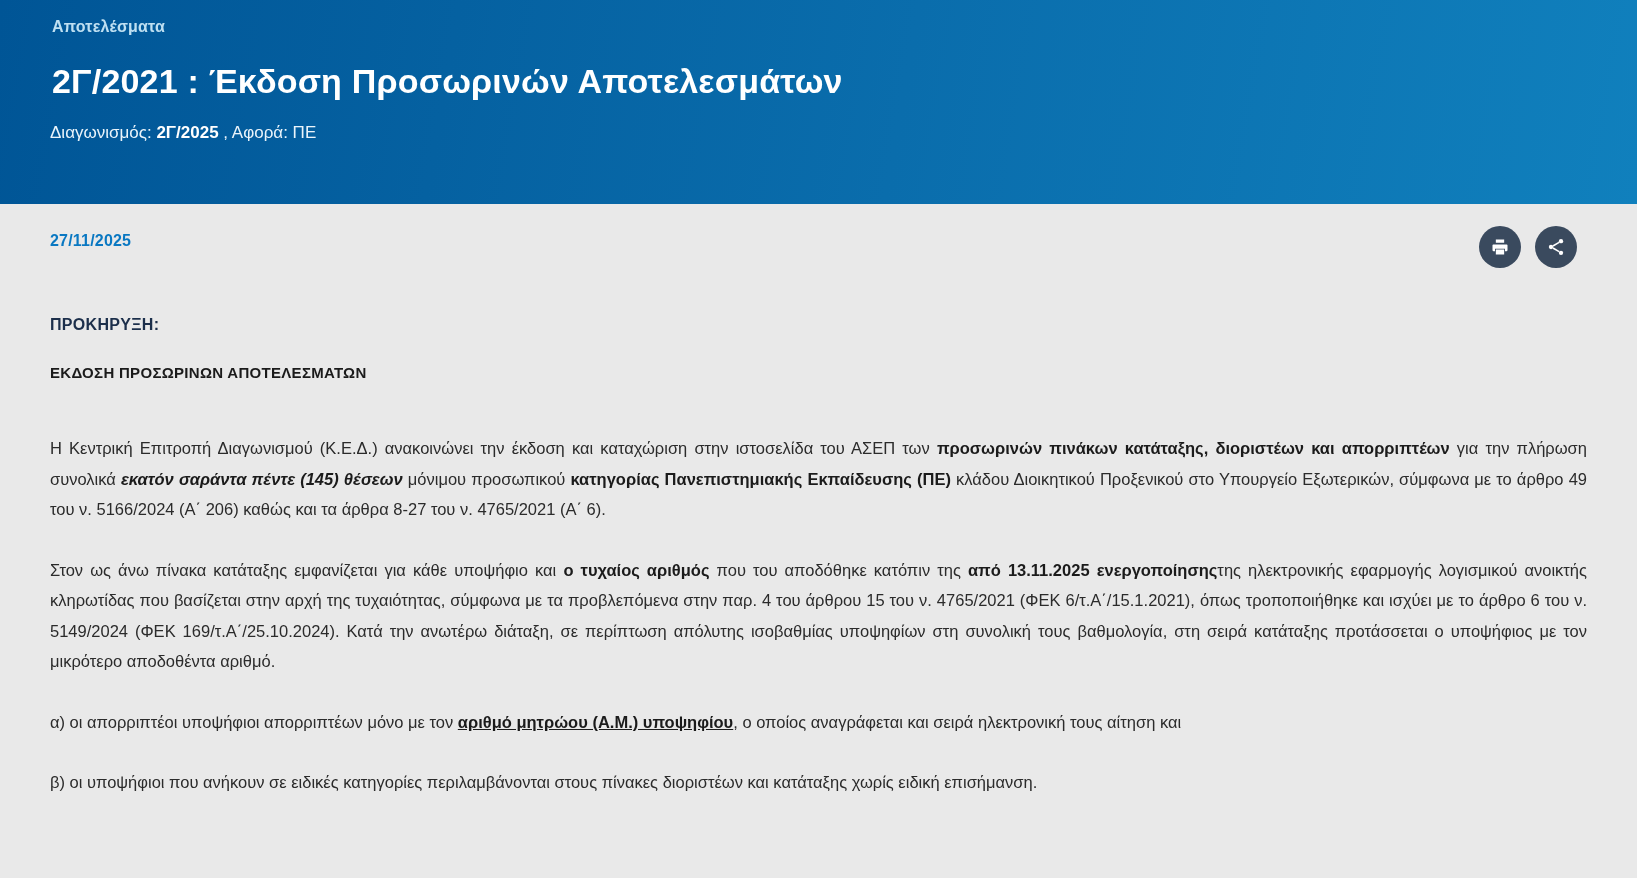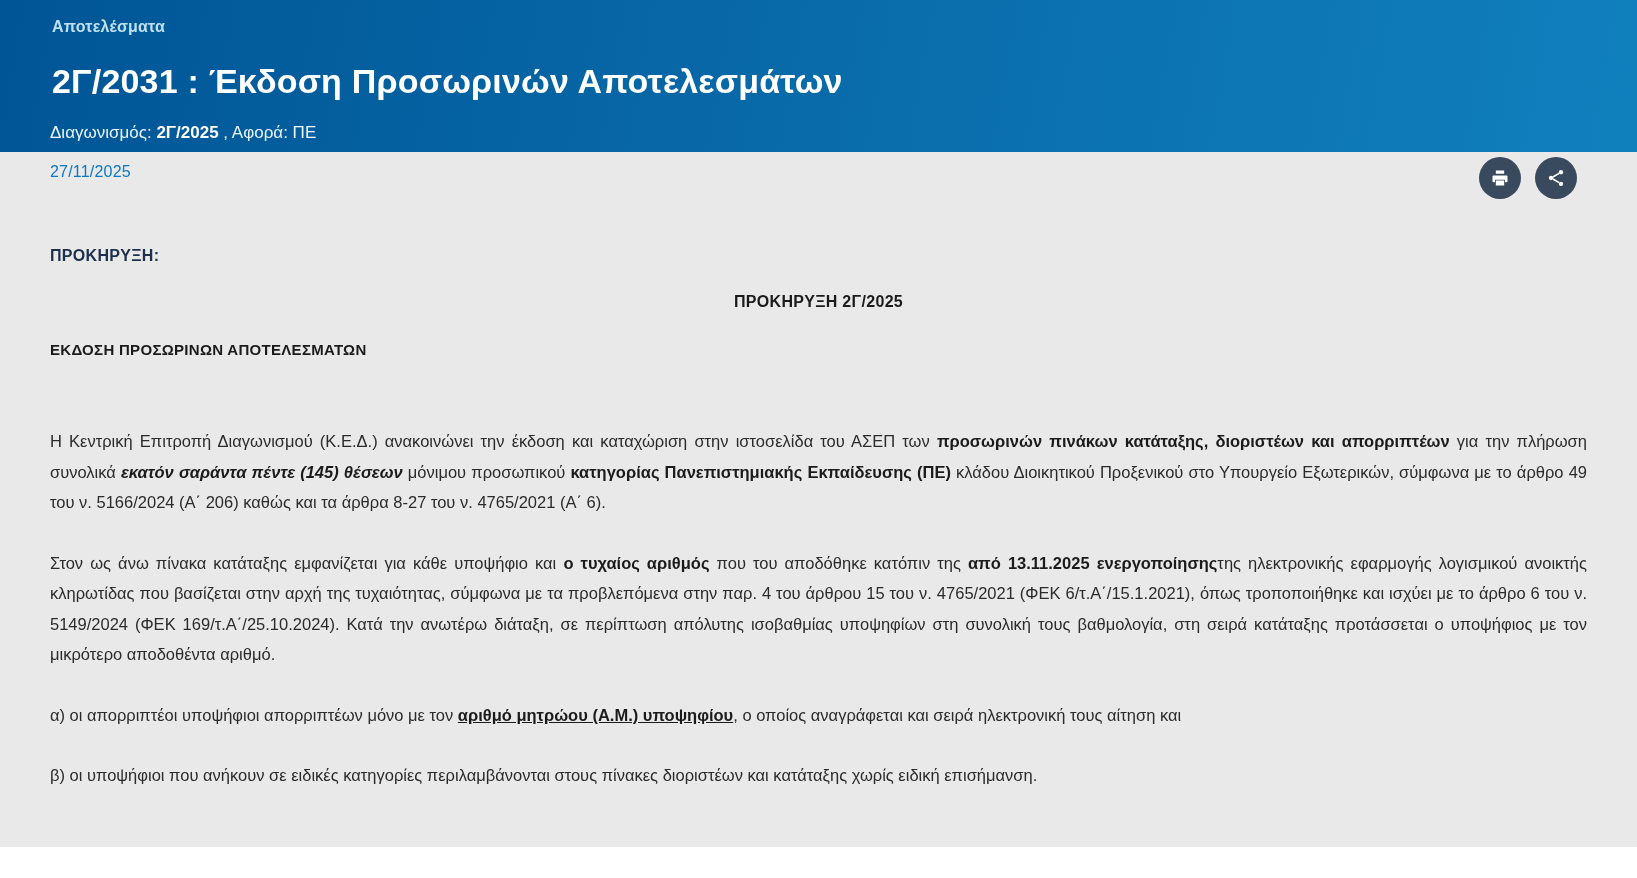--- a/index.html
+++ b/index.html
@@ -12,21 +12,21 @@
     width: 1637px;
     min-height: 878px;
     font-family: "Liberation Sans", sans-serif;
     color: #333333;
     overflow: hidden;
   }
 
   
   .hero {
     width: 100%;
-    height: 152px;
+    height: 204px;
     background: linear-gradient(100deg, #005596 0%, #0a6dac 55%, #1080bd 100%);
     padding: 14px 50px 0 50px;
     position: relative;
   }
   .hero-kicker {
     color: #bfe0f2;
     font-size: 16px;
     font-weight: bold;
     letter-spacing: 0.2px;
     margin: 4px 0 0 2px;
@@ -51,21 +51,22 @@
     background: #e9e9e9;
     width: 100%;
     min-height: 688px;
     padding: 0 50px 40px 50px;
     position: relative;
   }
   .toprow {
     display: flex;
     align-items: flex-start;
     justify-content: space-between;
-    padding-top: 11px;
+    padding-top: 28px;
+    font-weight: bold;
   }
   .date {
     color: #0a78c2;
     font-size: 16px;
     letter-spacing: 0.2px;
   }
   .actions {
     display: flex;
     gap: 14px;
     margin-top: -6px;
@@ -109,31 +110,31 @@
     letter-spacing: 0.3px;
   }
 
   .para {
     font-size: 16.5px;
     line-height: 1.85;
     color: #2b2b2b;
     text-align: justify;
     margin-top: 30px;
   }
-  .para.first { margin-top: 68px; }
+  .para.first { margin-top: 52px; }
   .para b { font-weight: bold; color: #1b1b1b; }
   .para u { text-decoration: underline; }
   .para .bi { font-weight: bold; font-style: italic; color: #1b1b1b; }
 </style>
 </head>
 <body>
 
 <header class="hero">
   <div class="hero-kicker">Αποτελέσματα</div>
-  <h1 class="hero-title">2Γ/2031 : Έκδοση Προσωρινών Αποτελεσμάτων</h1>
+  <h1 class="hero-title">2Γ/2021 : Έκδοση Προσωρινών Αποτελεσμάτων</h1>
   <div class="hero-sub">
     <span>Διαγωνισμός: </span><b>2Γ/2025</b><span> , Αφορά: ΠΕ</span>
   </div>
 </header>
 
 <main class="page">
 
   <div class="toprow">
     <div class="date">27/11/2025</div>
 
@@ -154,21 +155,20 @@
             <line x1="8.3" y1="10.8" x2="15.7" y2="6.4"></line>
             <line x1="8.3" y1="13.2" x2="15.7" y2="17.6"></line>
           </svg>
         </span>
       </button>
     </div>
   </div>
 
   <div class="announce-label">ΠΡΟΚΗΡΥΞΗ:</div>
 
-  <div class="doc-title">ΠΡΟΚΗΡΥΞΗ 2Γ/2025</div>
   <div class="doc-subtitle">ΕΚΔΟΣΗ ΠΡΟΣΩΡΙΝΩΝ ΑΠΟΤΕΛΕΣΜΑΤΩΝ</div>
 
   <p class="para first">
     <span>Η Κεντρική Επιτροπή Διαγωνισμού (Κ.Ε.Δ.) ανακοινώνει την έκδοση και καταχώριση στην ιστοσελίδα του ΑΣΕΠ των </span><b>προσωρινών πινάκων κατάταξης, διοριστέων και απορριπτέων</b><span>  για την πλήρωση συνολικά </span><b class="bi">εκατόν σαράντα πέντε (145) θέσεων</b><span> μόνιμου προσωπικού </span><b>κατηγορίας Πανεπιστημιακής Εκπαίδευσης (ΠΕ)</b><span> κλάδου Διοικητικού Προξενικού στο Υπουργείο Εξωτερικών, σύμφωνα με το άρθρο 49 του ν. 5166/2024 (Α΄ 206) καθώς και τα άρθρα 8-27 του ν. 4765/2021 (Α΄ 6).</span>
   </p>
 
   <p class="para">
     <span>Στον ως άνω πίνακα κατάταξης εμφανίζεται για κάθε υποψήφιο και </span><b>ο τυχαίος αριθμός</b><span>  που του αποδόθηκε κατόπιν της </span><b>από 13.11.2025 ενεργοποίησης</b><span>της ηλεκτρονικής εφαρμογής λογισμικού ανοικτής κληρωτίδας που βασίζεται στην αρχή της τυχαιότητας, σύμφωνα με τα προβλεπόμενα στην παρ. 4 του άρθρου 15 του ν. 4765/2021 (ΦΕΚ 6/τ.Α΄/15.1.2021), όπως τροποποιήθηκε και ισχύει με το άρθρο 6 του ν. 5149/2024 (ΦΕΚ 169/τ.Α΄/25.10.2024). Κατά την ανωτέρω διάταξη, σε περίπτωση απόλυτης ισοβαθμίας υποψηφίων στη συνολική τους βαθμολογία, στη σειρά κατάταξης προτάσσεται ο υποψήφιος με τον μικρότερο αποδοθέντα αριθμό.</span>
   </p>
 

